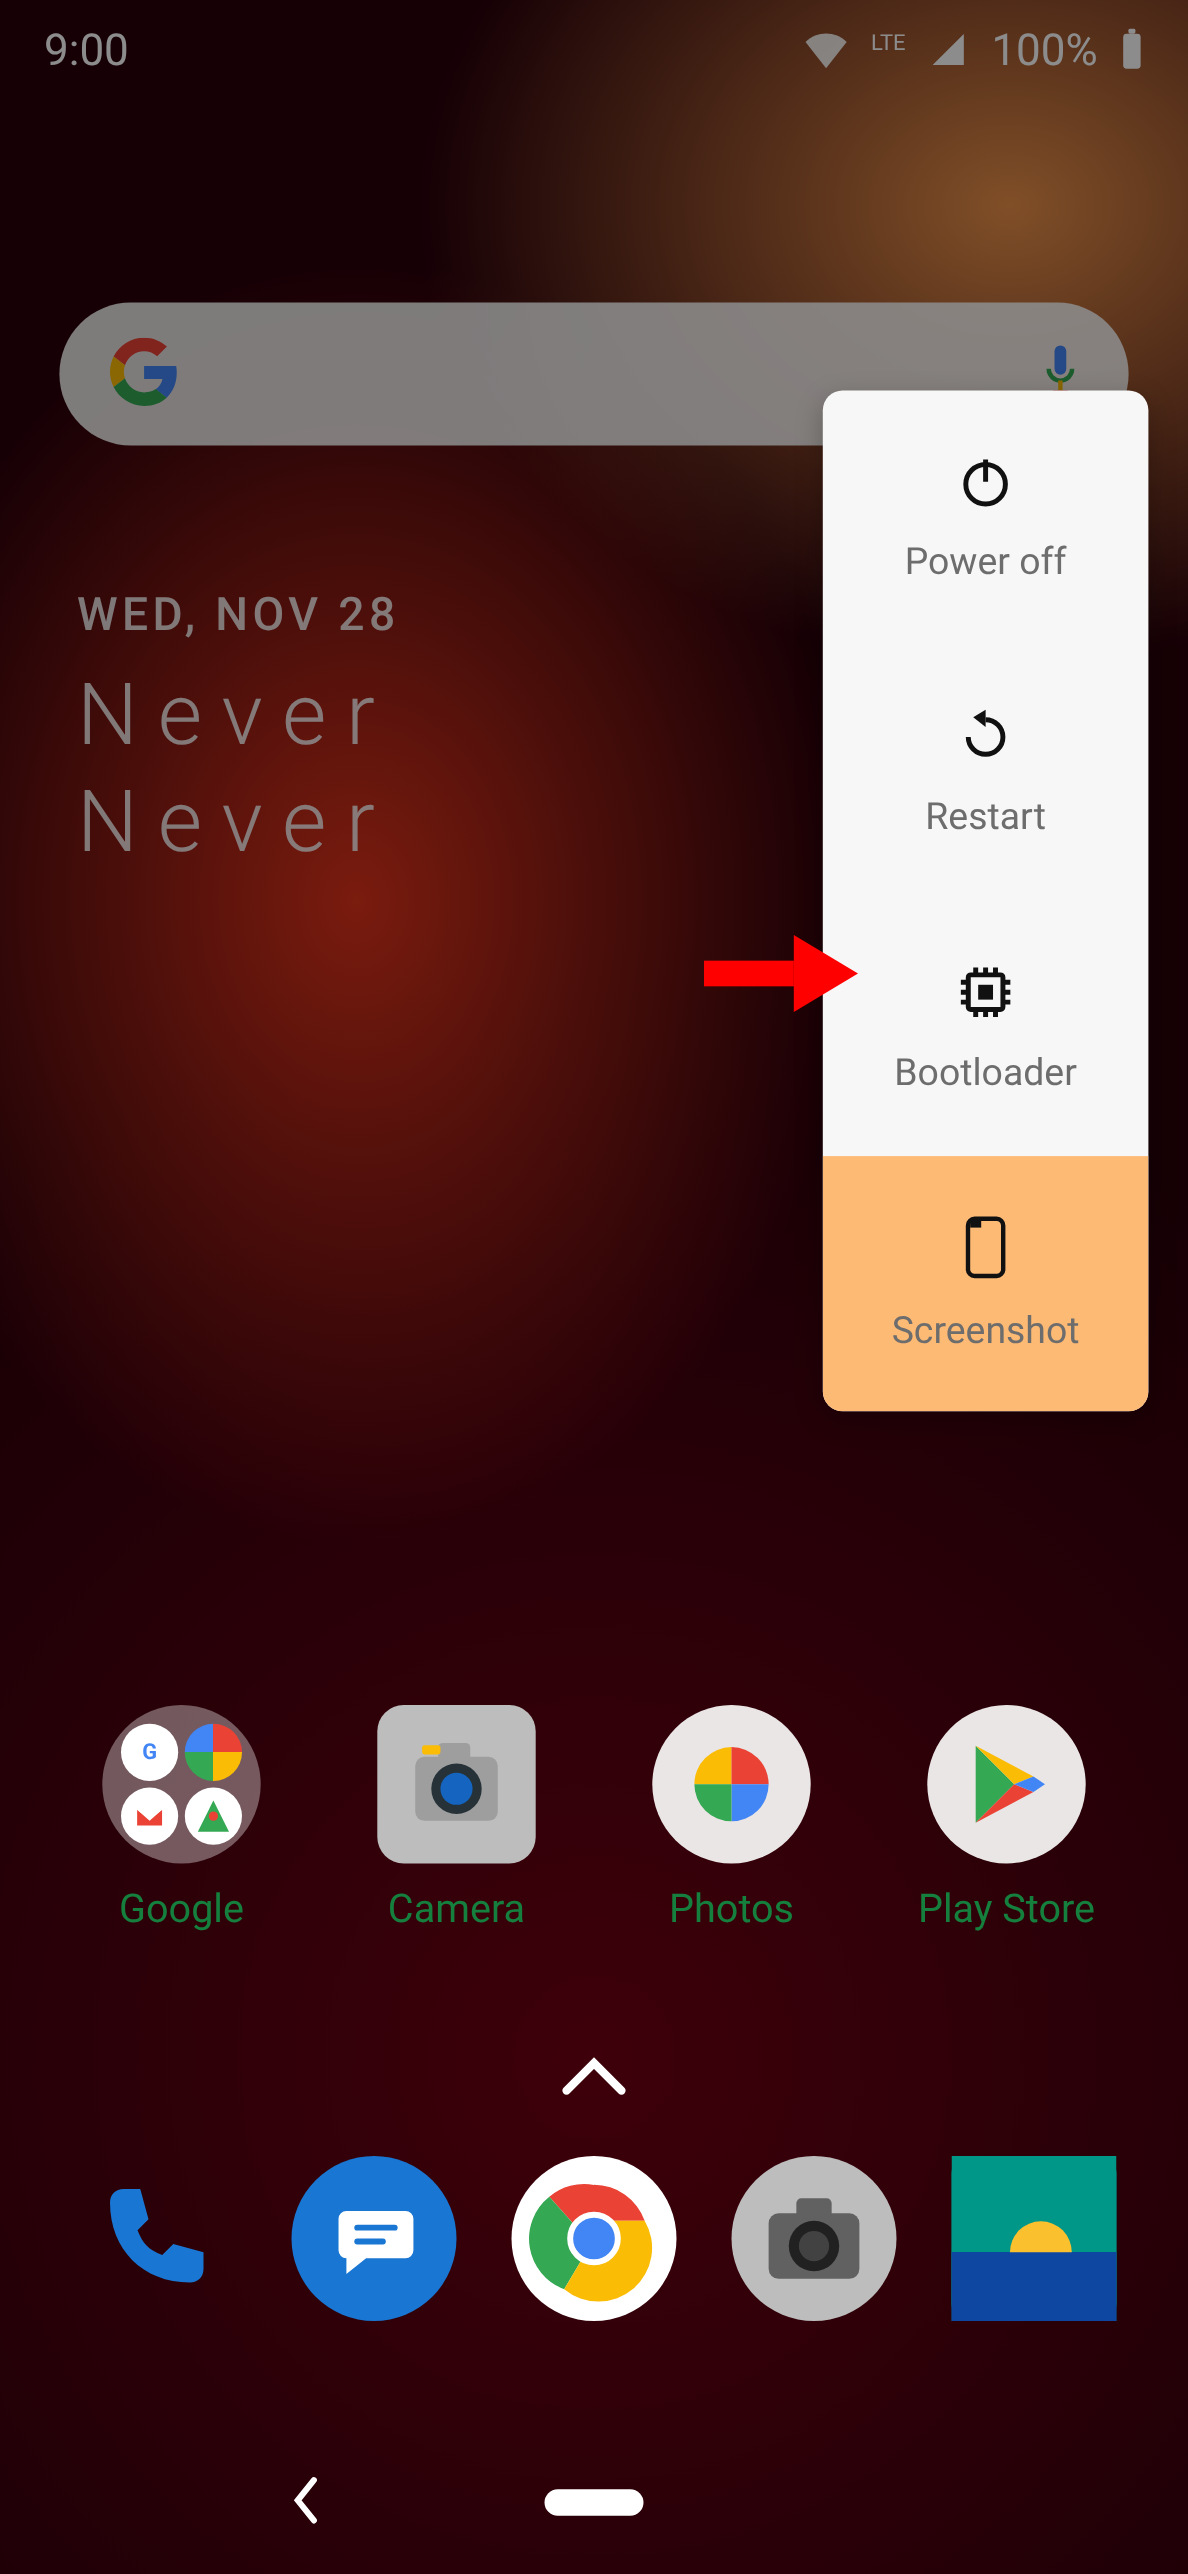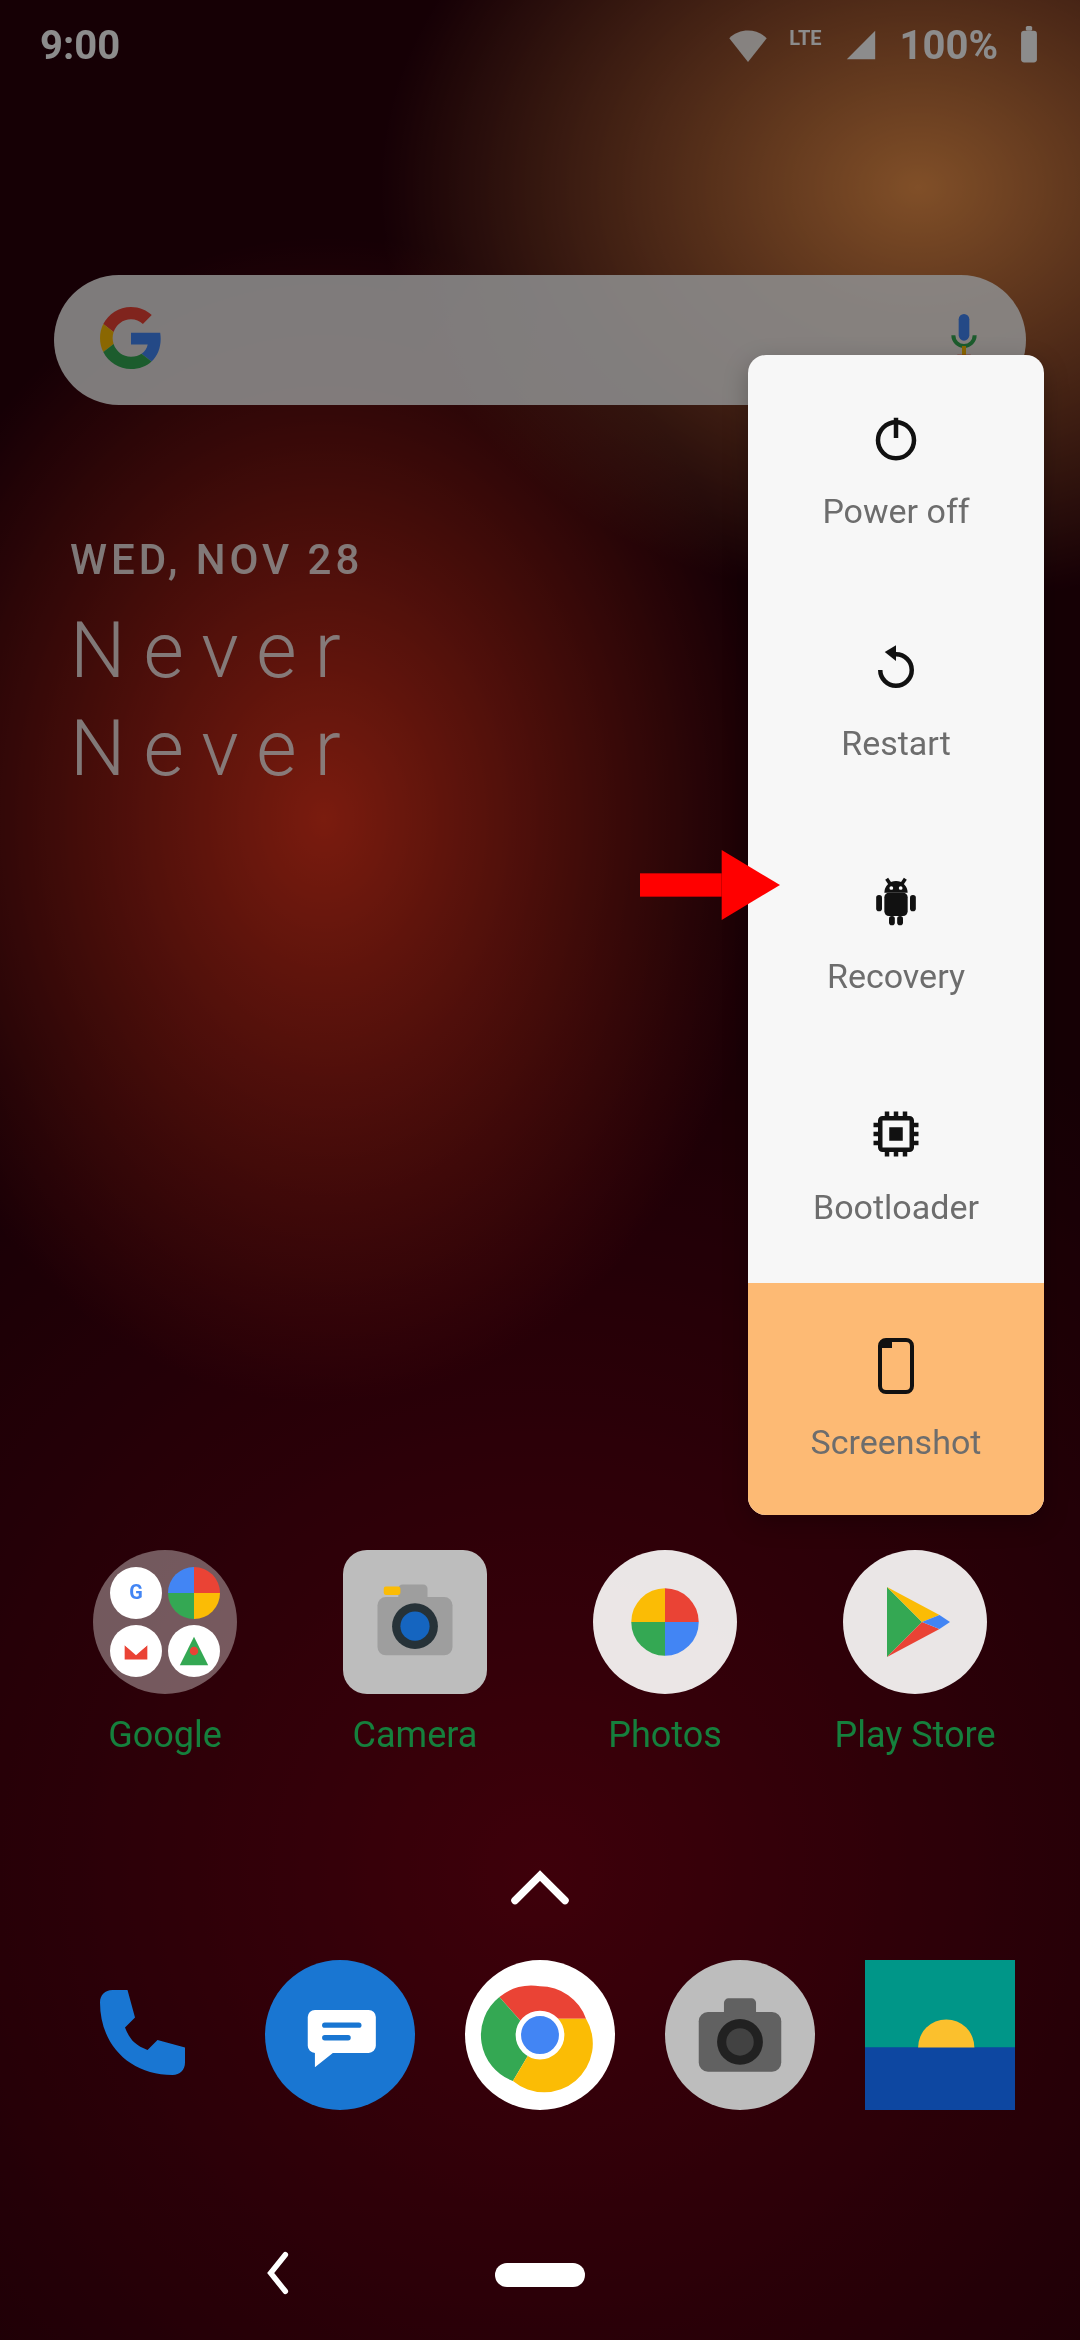--- a/index.html
+++ b/index.html
@@ -16,21 +16,21 @@
       linear-gradient(180deg, #5a0a14 0%, #3b0510 50%, #2a030c 100%);
   }
 
   
   .scrim { position: absolute; inset: 0; background: rgba(0,0,0,0.45); }
 
   
   .status-bar {
     position: absolute; top: 0; left: 0; right: 0; height: 90px;
     display: flex; align-items: center; justify-content: space-between;
-    padding: 0 40px; color: #fff; font-size: 40px; font-weight: 700;
+    padding: 0 40px; color: #fff; font-size: 40px; font-weight: 400;
   }
   .status-right { display: flex; align-items: center; gap: 20px; }
   .status-right svg { display: block; }
 
   
   .search-bar {
     position: absolute; top: 275px; left: 54px; right: 54px; height: 130px;
     background: rgba(255,255,255,0.88); border-radius: 70px;
     display: flex; align-items: center; padding: 0 46px; gap: 28px;
   }
@@ -294,37 +294,20 @@
     <span>
       <svg width="54" height="54" viewBox="0 0 24 24">
           <path d="M12 5 A7 7 0 1 1 5 12" stroke="#111" stroke-width="2" fill="none"></path>
           <path d="M12 1 L12 8 L7 4 Z" fill="#111"></path>
         </svg>
     </span>
     <div class="pm-label">Restart</div>
   </div>
   <div class="pm-item">
     <span>
-      <svg width="56" height="56" viewBox="0 0 24 24">
-        <rect x="7" y="8" width="10" height="10" rx="2" fill="#111"></rect>
-        <path d="M7 8 a5 5 0 0 1 10 0" fill="#111"></path>
-        <line x1="8" y1="2" x2="10" y2="5" stroke="#111" stroke-width="1.5"></line>
-        <line x1="16" y1="2" x2="14" y2="5" stroke="#111" stroke-width="1.5"></line>
-        <rect x="3.5" y="9" width="2.5" height="7" rx="1.2" fill="#111"></rect>
-        <rect x="18" y="9" width="2.5" height="7" rx="1.2" fill="#111"></rect>
-        <rect x="9" y="18" width="2.5" height="4" rx="1.2" fill="#111"></rect>
-        <rect x="12.5" y="18" width="2.5" height="4" rx="1.2" fill="#111"></rect>
-        <circle cx="10" cy="6" r="0.8" fill="#fff"></circle>
-          <circle cx="14" cy="6" r="0.8" fill="#fff"></circle>
-      </svg>
-    </span>
-    <div class="pm-label">Recovery</div>
-  </div>
-  <div class="pm-item">
-    <span>
       <svg width="54" height="54" viewBox="0 0 24 24">
         <rect x="5" y="5" width="14" height="14" rx="1" stroke="#111" stroke-width="2" fill="none"></rect>
         <rect x="9" y="9" width="6" height="6" fill="#111"></rect>
         <line x1="8" y1="2" x2="8" y2="5" stroke="#111" stroke-width="2"></line>
           <line x1="12" y1="2" x2="12" y2="5" stroke="#111" stroke-width="2"></line>
           <line x1="16" y1="2" x2="16" y2="5" stroke="#111" stroke-width="2"></line>
         <line x1="8" y1="19" x2="8" y2="22" stroke="#111" stroke-width="2"></line>
           <line x1="12" y1="19" x2="12" y2="22" stroke="#111" stroke-width="2"></line>
           <line x1="16" y1="19" x2="16" y2="22" stroke="#111" stroke-width="2"></line>
         <line x1="2" y1="8" x2="5" y2="8" stroke="#111" stroke-width="2"></line>

